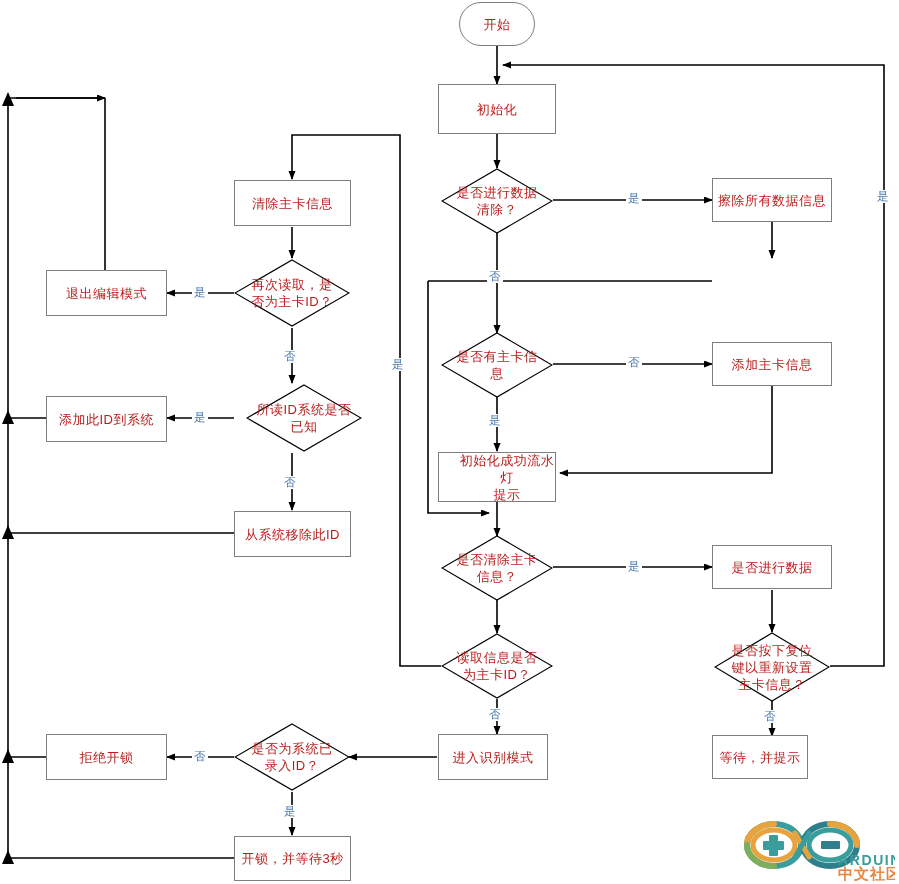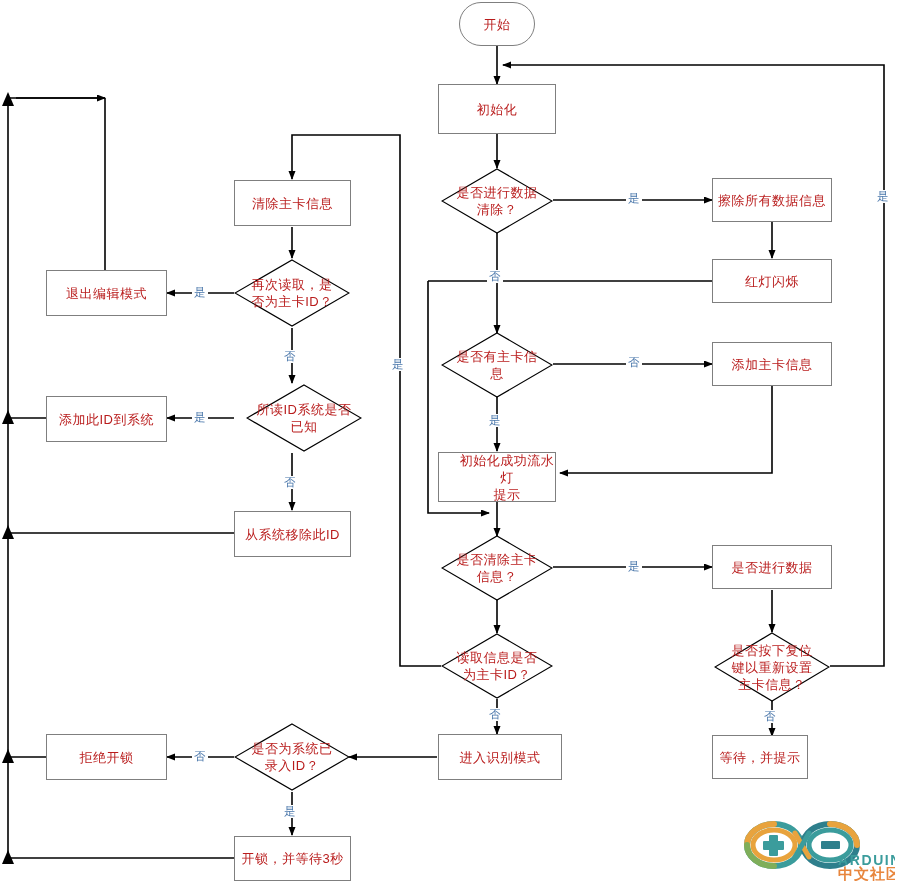--- a/index.html
+++ b/index.html
@@ -160,23 +160,20 @@
       <polygon points="56,1 111,33 56,65 1,33" fill="#fff" stroke="#000" stroke-width="1.2"></polygon>
     </svg>
     <span class="dec-label">是否进行数据
 清除？</span>
   </div>
 
   <div class="node proc" style="left:712px;top:178px;width:120px;height:44px;">
     <span>擦除所有数据信息</span>
   </div>
 
-  <div class="node proc" style="left:712px;top:259px;width:120px;height:44px;">
-    <span>红灯闪烁</span>
-  </div>
 
   <div class="node dec" style="left:441px;top:332px;width:112px;height:66px;">
     <svg class="dec-shape" viewBox="0 0 112 66" preserveAspectRatio="none">
       <polygon points="56,1 111,33 56,65 1,33" fill="#fff" stroke="#000" stroke-width="1.2"></polygon>
     </svg>
     <span class="dec-label">是否有主卡信
 息</span>
   </div>
 
   <div class="node proc" style="left:712px;top:342px;width:120px;height:44px;">
@@ -246,21 +243,21 @@
   </div>
 
   <div class="node proc" style="left:46px;top:396px;width:121px;height:46px;">
     <span>添加此ID到系统</span>
   </div>
 
   <div class="node proc" style="left:234px;top:511px;width:117px;height:46px;">
     <span>从系统移除此ID</span>
   </div>
 
-  <div class="node proc" style="left:438px;top:734px;width:124px;height:46px;">
+  <div class="node proc" style="left:438px;top:734px;width:110px;height:46px;">
     <span>进入识别模式</span>
   </div>
 
   <div class="node dec" style="left:234px;top:723px;width:116px;height:68px;">
     <svg class="dec-shape" viewBox="0 0 116 68" preserveAspectRatio="none">
       <polygon points="58,1 115,34 58,67 1,34" fill="#fff" stroke="#000" stroke-width="1.2"></polygon>
     </svg>
     <span class="dec-label">是否为系统已
 录入ID？</span>
   </div>

